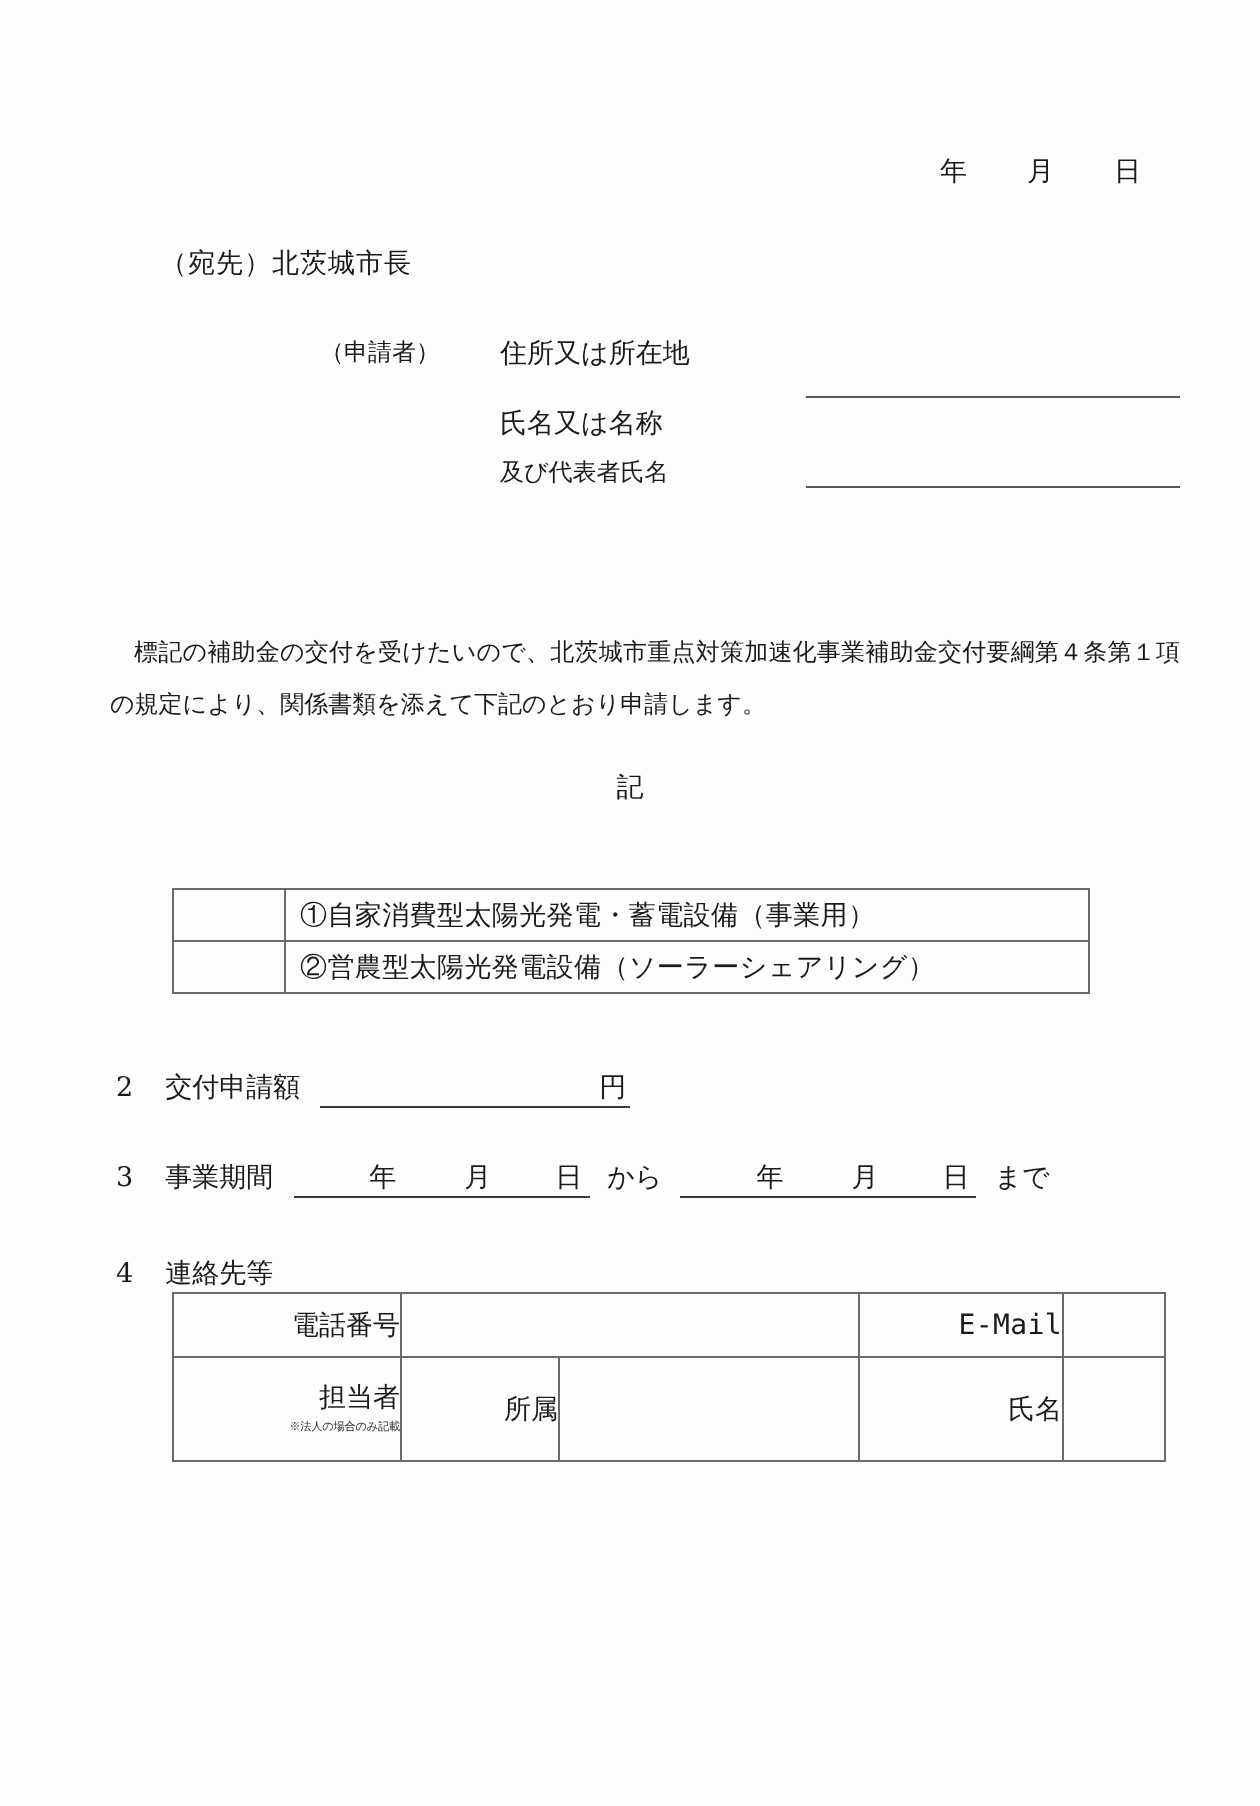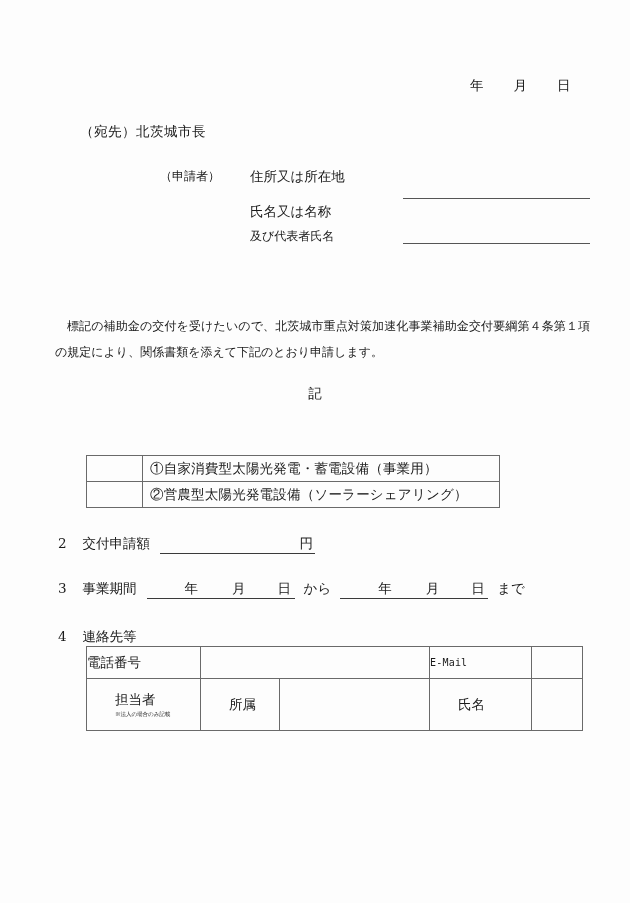--- a/index.html
+++ b/index.html
@@ -141,37 +141,37 @@
     font-size: 13.5px;
   }
   table td {
     border: 1px solid #6a6a6a;
     padding: 0;
     vertical-align: middle;
   }
 
   
   .opt-table {
-    left: 86px; top: 455px;
-    width: 414px;
+    left: 86px; top: 444px;
+    width: 459px;
     border-radius: 16px;
   }
   .opt-table td { height: 25px; }
   .opt-mark-cell { width: 55px; }
   .opt-text-cell {
     padding-left: 7px;
     letter-spacing: .2px;
   }
 
   
   .contact-table {
     left: 86px; top: 646px;
     width: 497px;
   }
-  .contact-table td { text-align: left; }
+  .contact-table td { text-align: right; }
   .c-label { width: 85px; }
   .c-val-a { width: 121px; }
   .c-sub-label { width: 50px; }
   .c-label2 { width: 73px; }
   .row-tel td { height: 31px; }
   .row-staff td { height: 47px; padding-left: 28px; }
 
   .staff-cell {
     line-height: 1.25;
     padding: 2px 0;
@@ -179,21 +179,21 @@
   .staff-main { font-size: 13.5px; display: block; }
   .staff-note {
     display: block;
     font-size: 5.6px;
     letter-spacing: -0.1px;
     margin-top: 3px;
     color: #2a2a2a;
   }
   .email-label {
     font-family: "DejaVu Sans Mono", "Liberation Mono", monospace;
-    font-size: 10px;
+    font-size: 14px;
     letter-spacing: .2px;
     margin-top: 28px;
   }
 </style>
 </head>
 <body>
 
 <div class="page">
 
 

